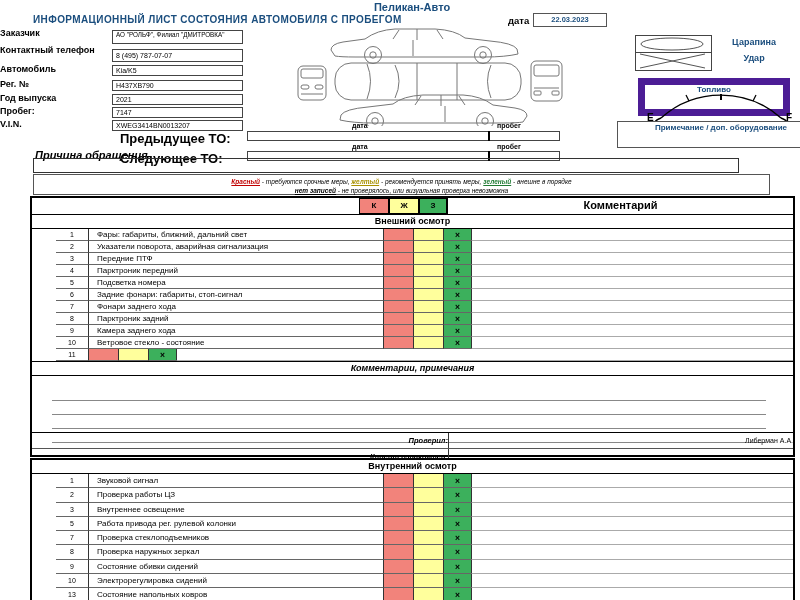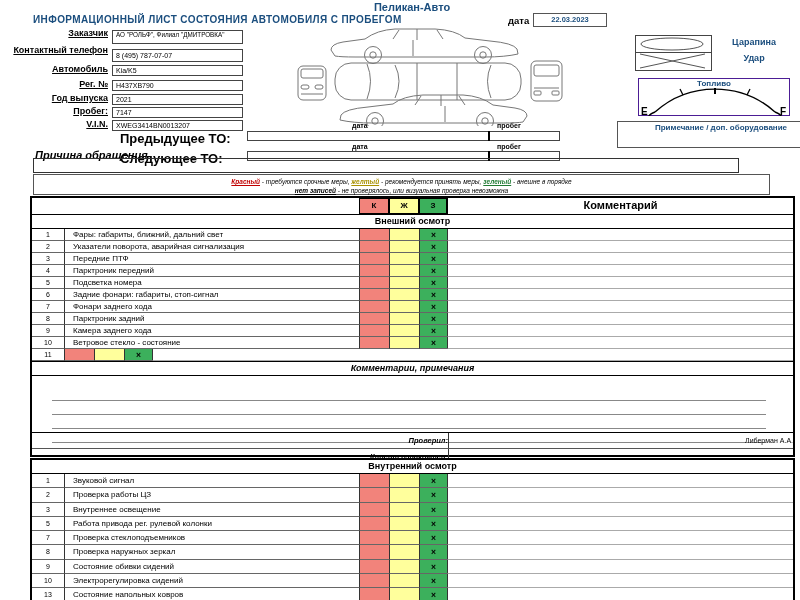--- a/index.html
+++ b/index.html
@@ -9,39 +9,39 @@
 
   
   .company{top:1px;left:12px;width:100%;text-align:center;font-size:11px;font-weight:bold;color:var(--navy);}
   .doctitle{top:14px;left:33px;font-size:10px;font-weight:bold;color:var(--navy);letter-spacing:.4px;}
   .date-label{top:15px;left:508px;font-size:9.5px;font-weight:bold;}
   .date-box{top:13px;left:533px;width:72px;height:12px;border:1px solid #555;
             text-align:center;font-size:7.5px;font-weight:bold;color:var(--navy);line-height:12px;}
 
   
   .field{position:absolute;left:0;display:flex;}
-  .flabel{width:108px;text-align:right;font-weight:bold;font-size:9px;line-height:9.5px;align-self:center;text-decoration:underline;}
+  .flabel{width:108px;font-weight:bold;font-size:9px;line-height:9.5px;align-self:center;}
   .fbox{position:absolute;left:112px;width:131px;border:1px solid #444;background:#fff;
         font-size:7px;line-height:9px;padding:0 3px;box-sizing:border-box;overflow:hidden;}
   .fbox.wrap{font-size:6.3px;line-height:6.8px;padding-top:1px;}
 
   .to-cols{left:0;width:800px;font-size:7px;font-weight:bold;height:8px;}
   .tc-date{position:absolute;left:352px;}
   .tc-mil{position:absolute;left:497px;}
   .to-label{position:absolute;left:120px;width:125px;text-align:left;font-weight:bold;font-size:13px;}
   .to-box{position:absolute;left:247px;width:313px;height:10px;border:1px solid #444;box-sizing:border-box;}
   .to-sub{position:absolute;right:69px;top:-1px;bottom:-1px;width:0;border-left:2px solid #000;}
 
   
   .dmg-box{top:35px;left:635px;width:75px;height:34px;border:1px solid #444;}
   .dmg-cell{height:17px;box-sizing:border-box;}
   .dmg-cell.top{border-bottom:1px solid #444;}
   .dmg-labels{top:37px;left:712px;width:84px;text-align:center;color:var(--navy);font-weight:bold;font-size:9px;}
   .dmg-labels div{margin-bottom:6px;}
-  .fuel-box{top:78px;left:638px;width:152px;height:38px;border:1px solid #4c1d95;box-sizing:border-box;}
+  .fuel-box{top:78px;left:638px;width:152px;height:38px;border:7px solid #4c1d95;box-sizing:border-box;}
   .fuel-title{text-align:center;color:var(--navy);font-weight:bold;font-size:8px;line-height:9px;}
   .notes-box{top:121px;left:617px;width:208px;height:27px;border:1px solid #555;box-sizing:border-box;}
   .notes-title{text-align:center;color:var(--navy);font-weight:bold;font-size:8px;padding-top:1px;}
 
   
   .reason-label{top:149px;left:35px;font-size:11px;font-weight:bold;font-style:italic;}
   .reason-box{top:158px;left:33px;width:704px;height:13px;border:1.5px solid #333;}
   .legend-box{top:174px;left:33px;width:737px;height:21px;border:1.5px solid #555;
               font-size:6.5px;font-style:italic;text-align:center;line-height:9px;padding-top:2px;box-sizing:border-box;}
   .lw-red{color:var(--lred);font-weight:bold;text-decoration:underline;}
@@ -52,21 +52,21 @@
   
   .frame{position:absolute;left:30px;width:765px;border:2px solid #000;background:#fff;box-sizing:border-box;}
   .thead{display:flex;height:16px;border-bottom:1px solid #000;}
   .th-spacer{width:327px;}
   .th-c{width:30px;border:1px solid #000;box-sizing:border-box;text-align:center;
         font-weight:bold;font-size:8px;line-height:14px;}
   .th-z{width:28px;}
   .th-com{flex:1;text-align:center;font-weight:bold;font-size:11px;line-height:15px;border-left:1px solid #000;}
   .sect{height:13px;text-align:center;font-weight:bold;font-size:9px;line-height:13px;border-bottom:1px solid #000;}
   .sect.italic{font-style:italic;border-top:1px solid #000;}
-  .trow{display:flex;height:12px;}
+  .trow{display:flex;height:12px;padding-left:24px;}
   #interior-rows .trow{height:14.3px;}
   .cell{box-sizing:border-box;border-left:1px solid #333;border-bottom:1px solid #666;overflow:hidden;}
   .cell.num{width:32px;border-left:none;text-align:center;font-size:7px;line-height:12px;}
   .cell.lbl{width:295px;font-size:8px;line-height:12px;padding-left:8px;}
   #interior-rows .cell.num,#interior-rows .cell.lbl{line-height:14px;}
   .cell.ck{width:30px;background:var(--red);}
   .cell.czh{width:30px;background:var(--yellow);}
   .cell.cz{width:28px;background:var(--green);text-align:center;font-weight:bold;font-size:8.5px;line-height:12px;}
   #interior-rows .cell.cz{line-height:14px;}
   .cell.com{flex:1;border-bottom:1px solid #aaa;}

